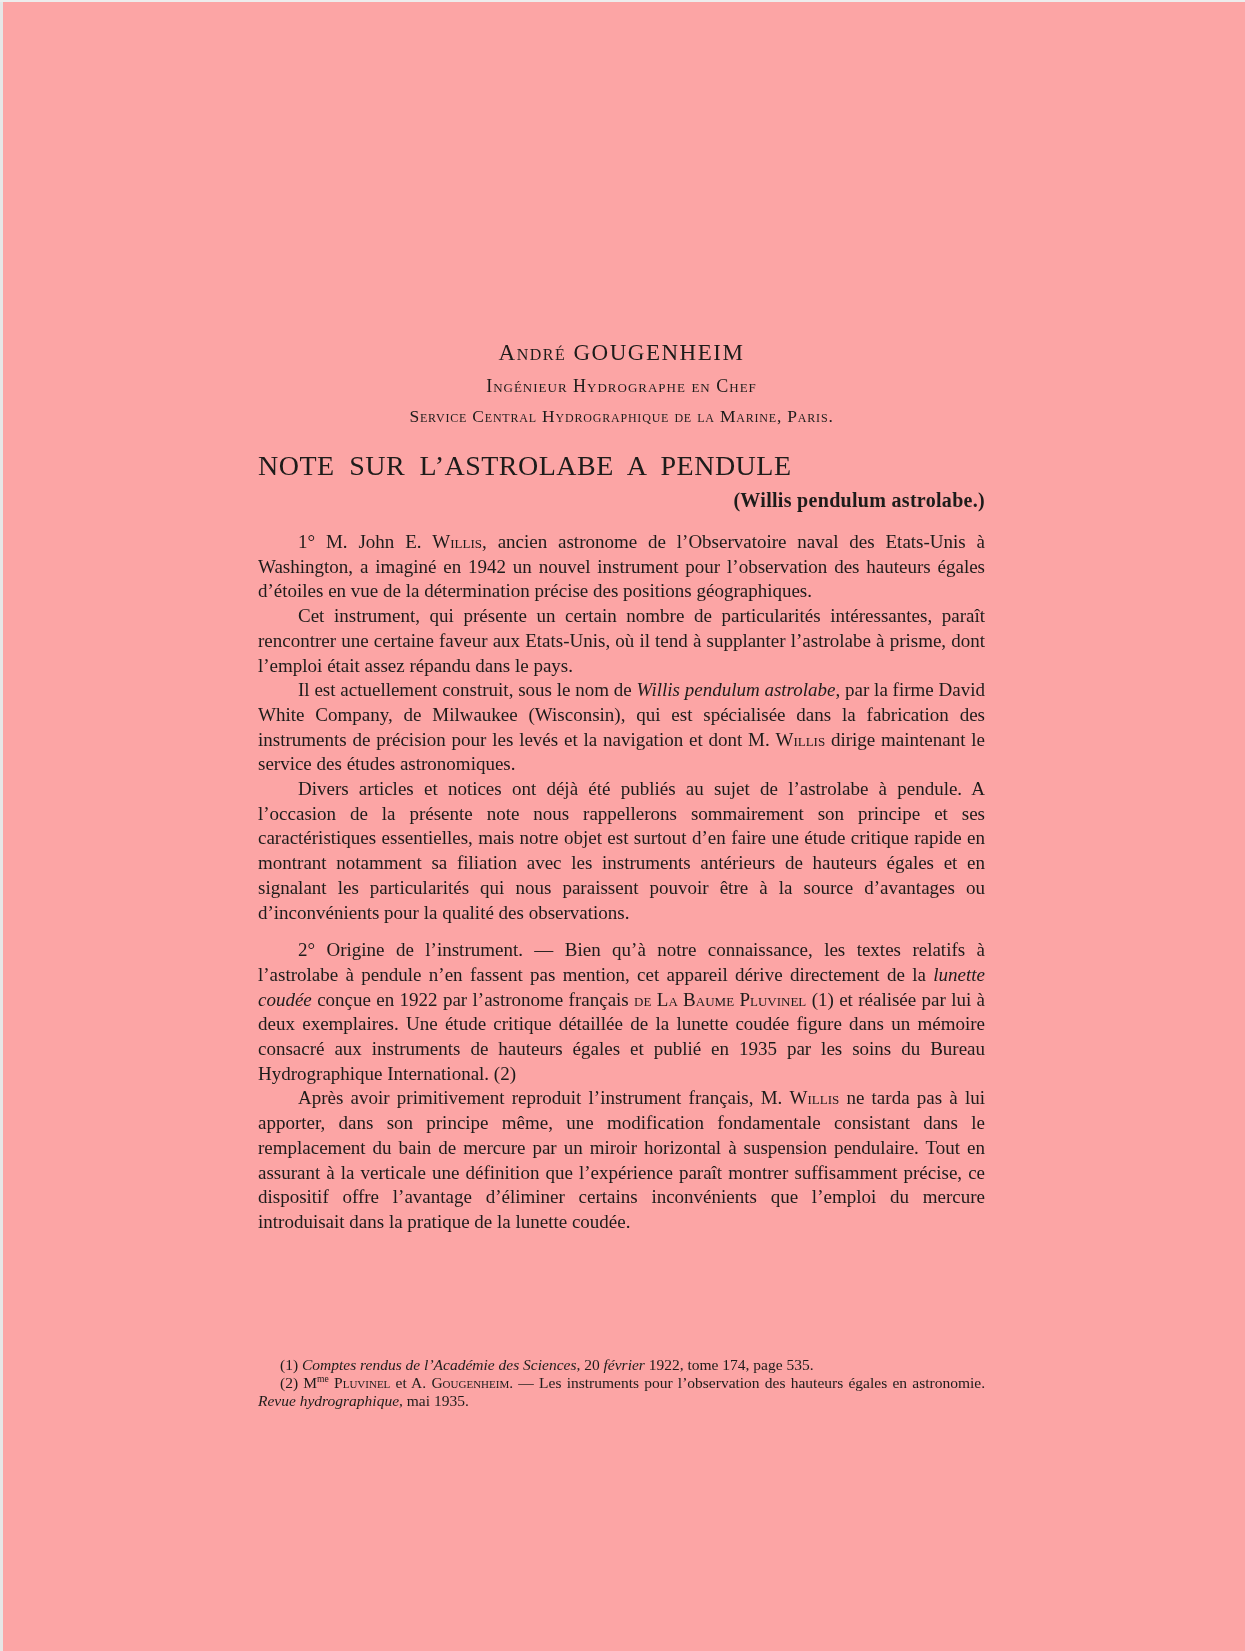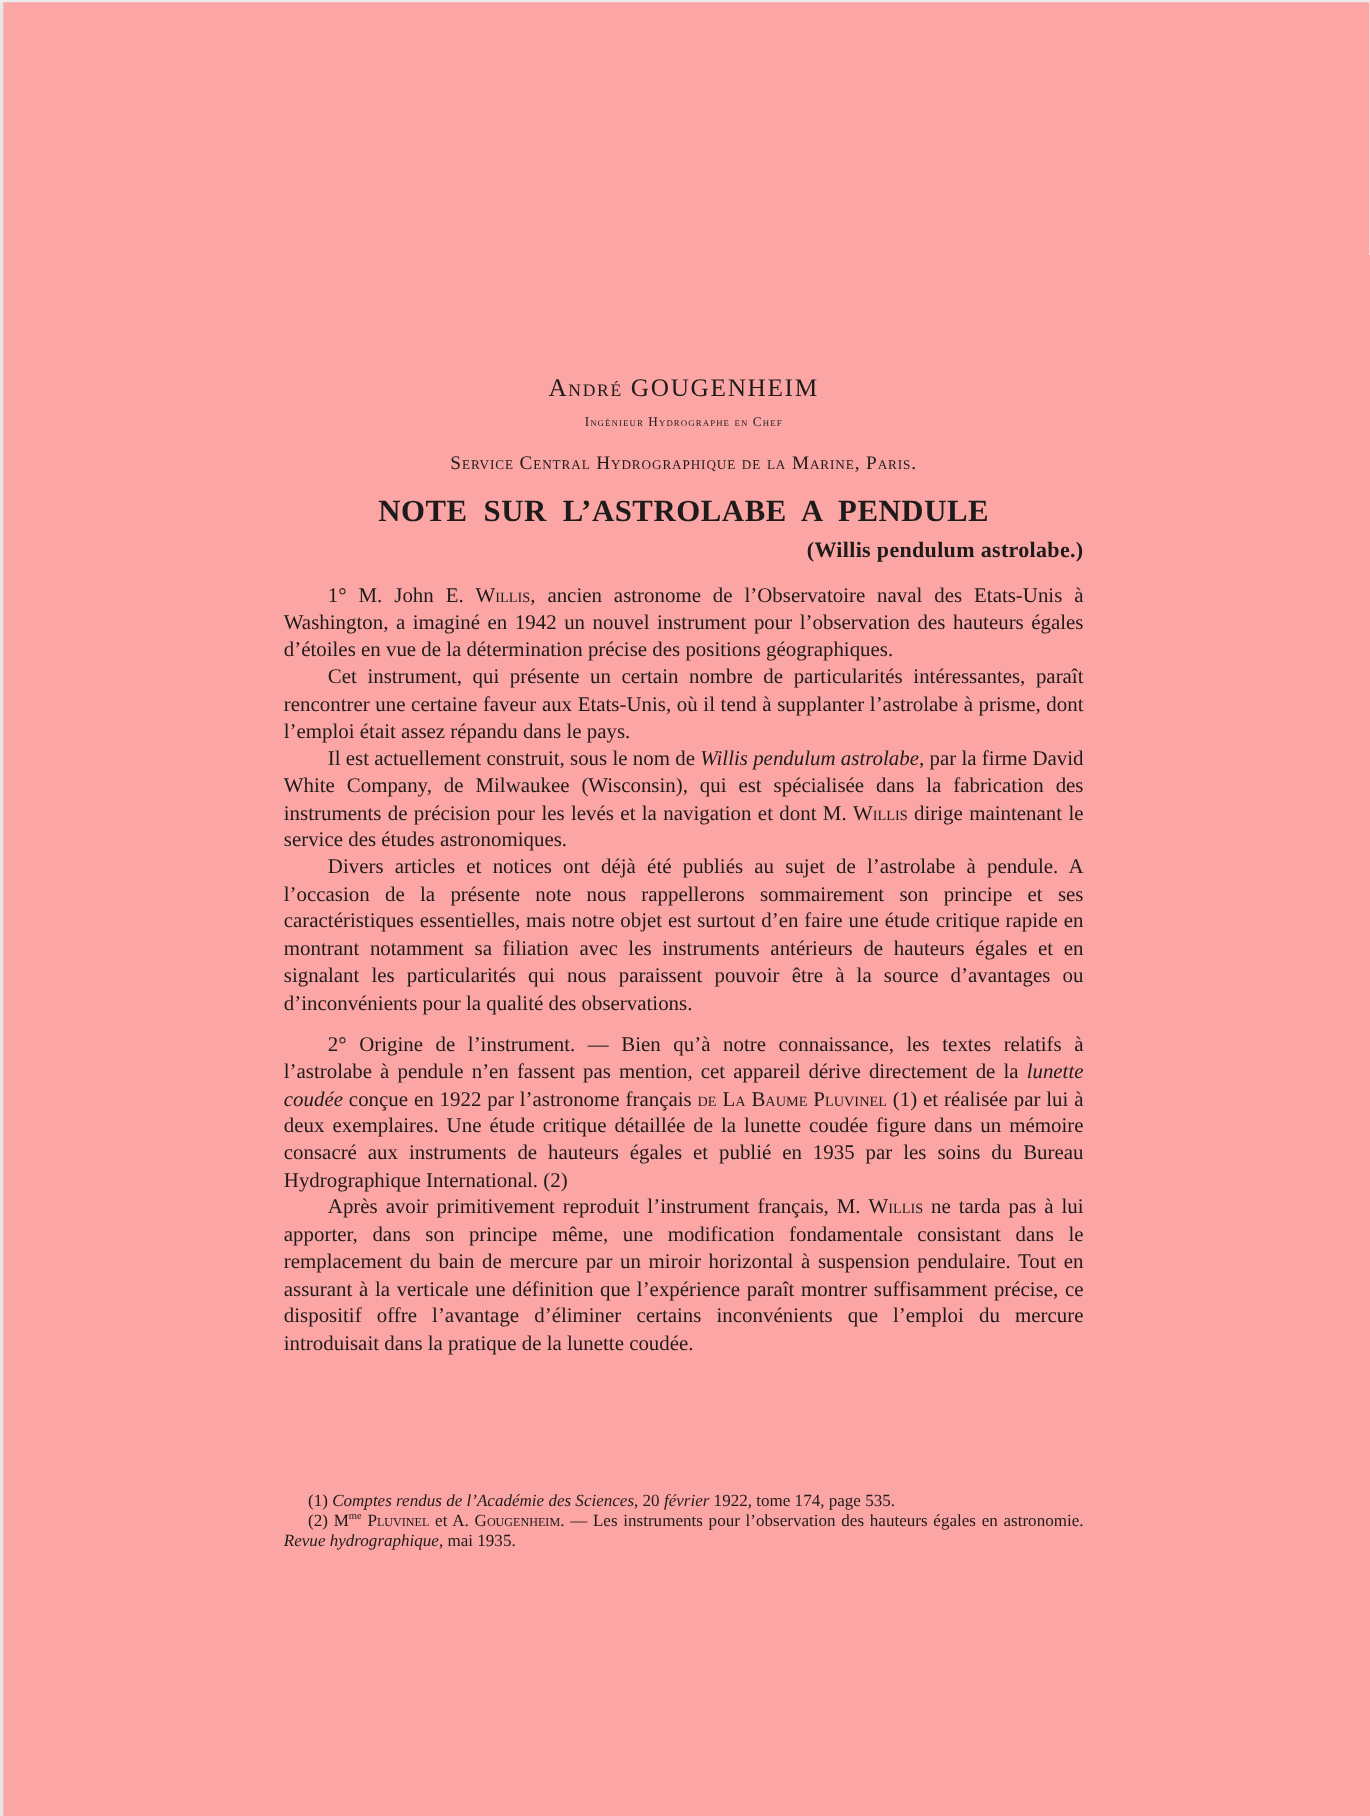--- a/index.html
+++ b/index.html
@@ -38,41 +38,40 @@
     top: 340px;
     width: 727px;
     text-align: center;
   }
   .author-name {
     font-size: 23px;
     font-variant: small-caps;
     letter-spacing: 1.5px;
   }
   .author-title {
-    font-size: 12px;
+    font-size: 18px;
     font-variant: small-caps;
     letter-spacing: 1px;
     margin-top: 10px;
   }
   .author-affiliation {
     font-size: 17.5px;
     font-variant: small-caps;
     letter-spacing: 0.8px;
-    margin-top: 19px;
+    margin-top: 9px;
   }
 
   .doc-title {
     position: absolute;
     left: 258px;
     top: 450px;
     width: 727px;
     margin: 0;
-    text-align: center;
     font-size: 28px;
-    font-weight: bold;
+    font-weight: normal;
     letter-spacing: 0.5px;
     word-spacing: 7px;
   }
   .doc-subtitle {
     position: absolute;
     left: 258px;
     top: 489px;
     width: 727px;
     margin: 0;
     text-align: right;

